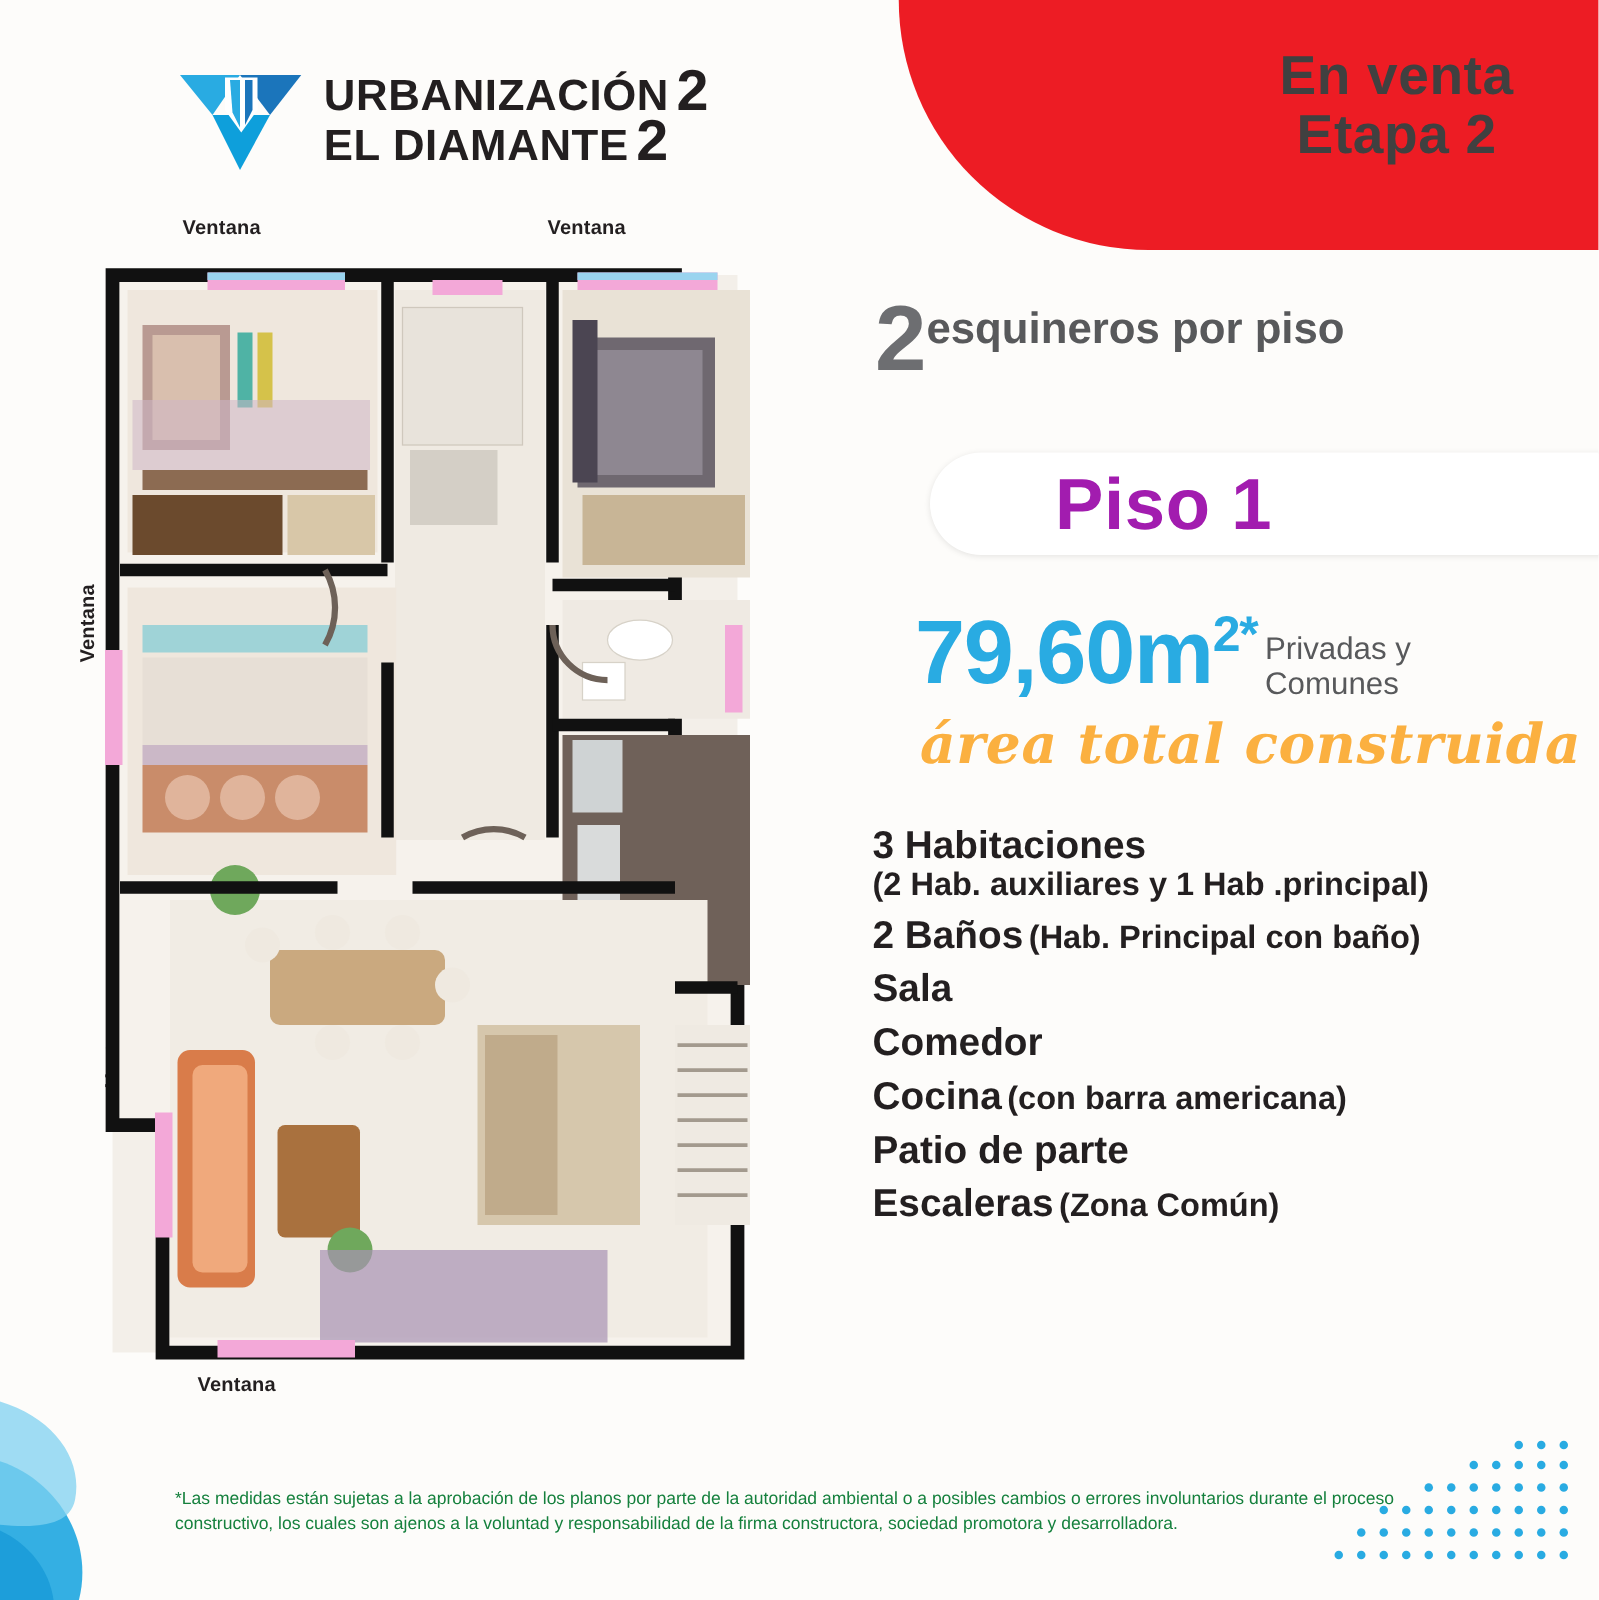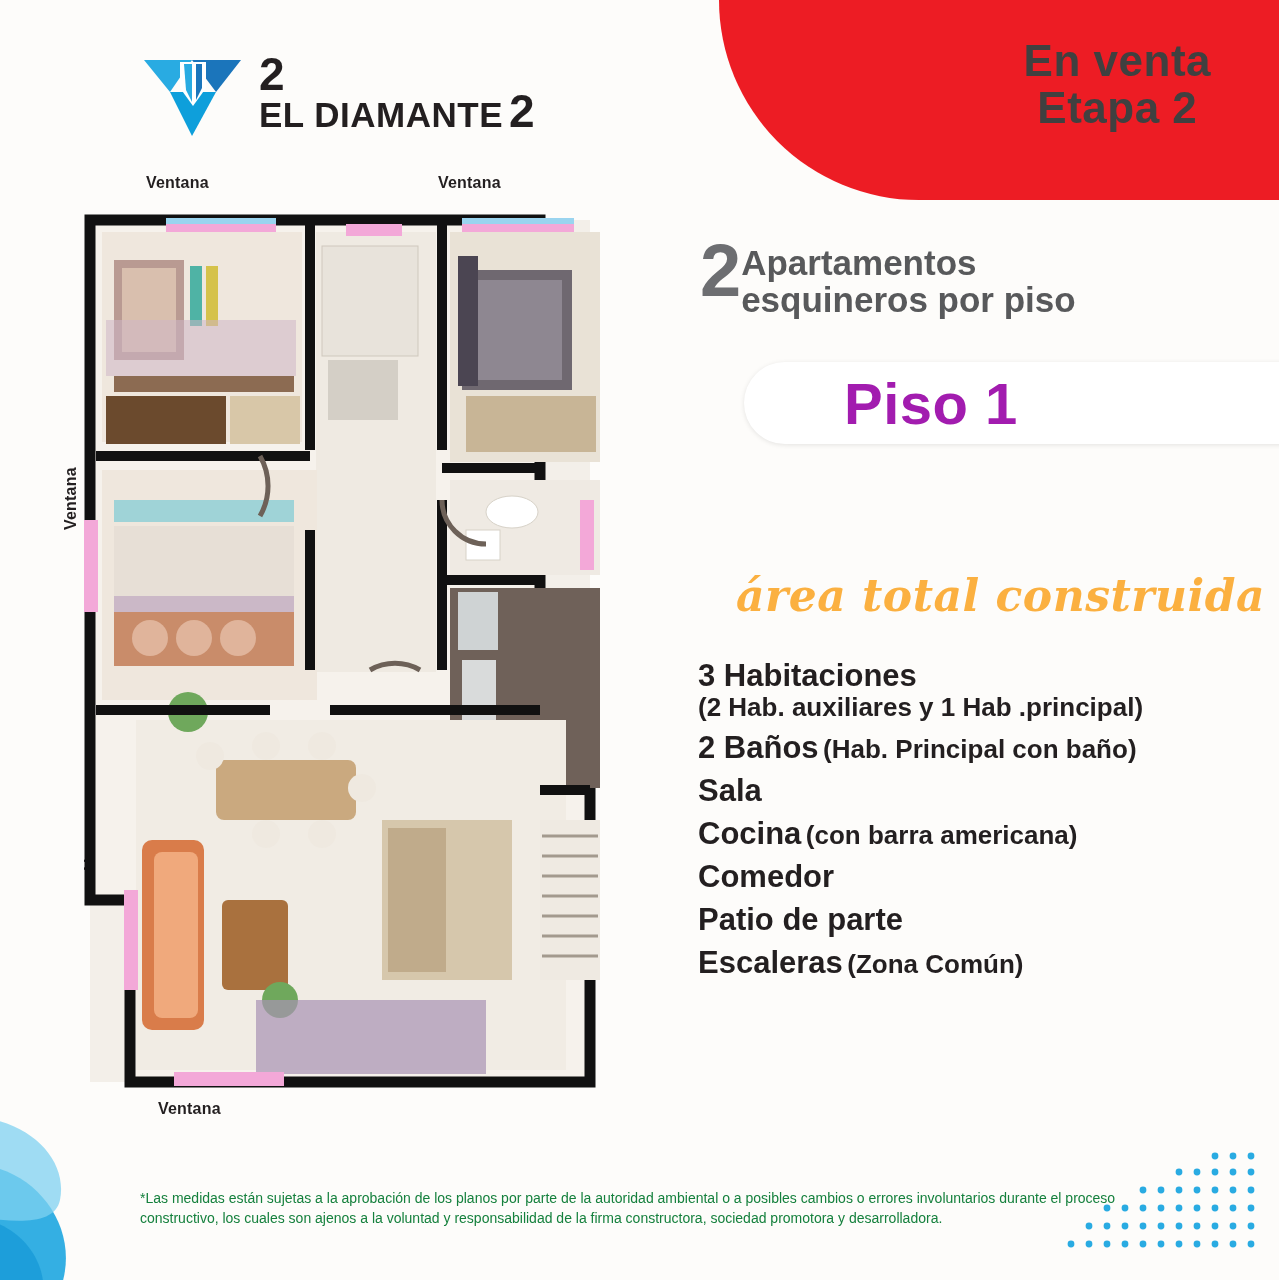--- a/index.html
+++ b/index.html
@@ -256,20 +256,21 @@
         <polygon points="4,12 52,12 30,44" fill="#29abe2"></polygon>
         <polygon points="52,12 101,12 76,44" fill="#1b75bb"></polygon>
         <polygon points="30,44 76,44 52,88" fill="#0e9fdb"></polygon>
         <polygon points="40,14 66,14 66,40 53,58 40,40" fill="#ffffff"></polygon>
         <polygon points="44,16 52,16 52,54 46,42" fill="#29abe2"></polygon>
         <polygon points="56,16 62,16 62,40 56,52" fill="#1b75bb"></polygon>
       </svg>
     </span>
     <span class="logo-text">
       <span class="logo-line1">
+        <span class="main">URBANIZACIÓN</span>
         <span class="logo-num">2</span>
       </span>
       <span class="logo-line2">
         <span class="main">EL DIAMANTE</span>
         <span class="logo-num">2</span>
       </span>
     </span>
   </div>
 
   <div class="plan-wrap">
@@ -384,49 +385,55 @@
       <rect x="54" y="690" width="14" height="100" fill="#f3a8d8"></rect>
       <rect x="104" y="872" width="110" height="14" fill="#f3a8d8"></rect>
       <rect x="510" y="300" width="14" height="70" fill="#f3a8d8"></rect>
       <rect x="276" y="24" width="56" height="12" fill="#f3a8d8"></rect>
     </svg>
   </div>
 
   <div class="apt-count">
     <span class="big2">2</span>
     <span class="lines">
-      <span style="display:block">Apartamentos</span>
       <span style="display:block">esquineros por piso</span>
     </span>
   </div>
 
   <div class="floor-pill">
     <span>Piso 1</span>
   </div>
 
+  <div class="area-row">
+    <span class="area-num"><span>79,60m</span><sup>2*</sup></span>
+    <span class="area-side">
+      <span style="display:block">Privadas y</span>
+      <span style="display:block">Comunes</span>
+    </span>
+  </div>
   <div class="area-script">área total construida</div>
 
   <div class="features">
     <div class="feat">
       <span class="head">3 Habitaciones</span>
       <span class="subline">(2 Hab. auxiliares y 1 Hab .principal)</span>
     </div>
     <div class="feat">
       <span class="head">2 Baños</span>
       <span class="sub">(Hab. Principal con baño)</span>
     </div>
     <div class="feat">
       <span class="head">Sala</span>
     </div>
     <div class="feat">
+      <span class="head">Comedor</span>
+    </div>
+    <div class="feat">
       <span class="head">Cocina</span>
       <span class="sub">(con barra americana)</span>
-    </div>
-    <div class="feat">
-      <span class="head">Comedor</span>
     </div>
     <div class="feat">
       <span class="head">Patio de parte</span>
     </div>
     <div class="feat">
       <span class="head">Escaleras</span>
       <span class="sub">(Zona Común)</span>
     </div>
   </div>
 

